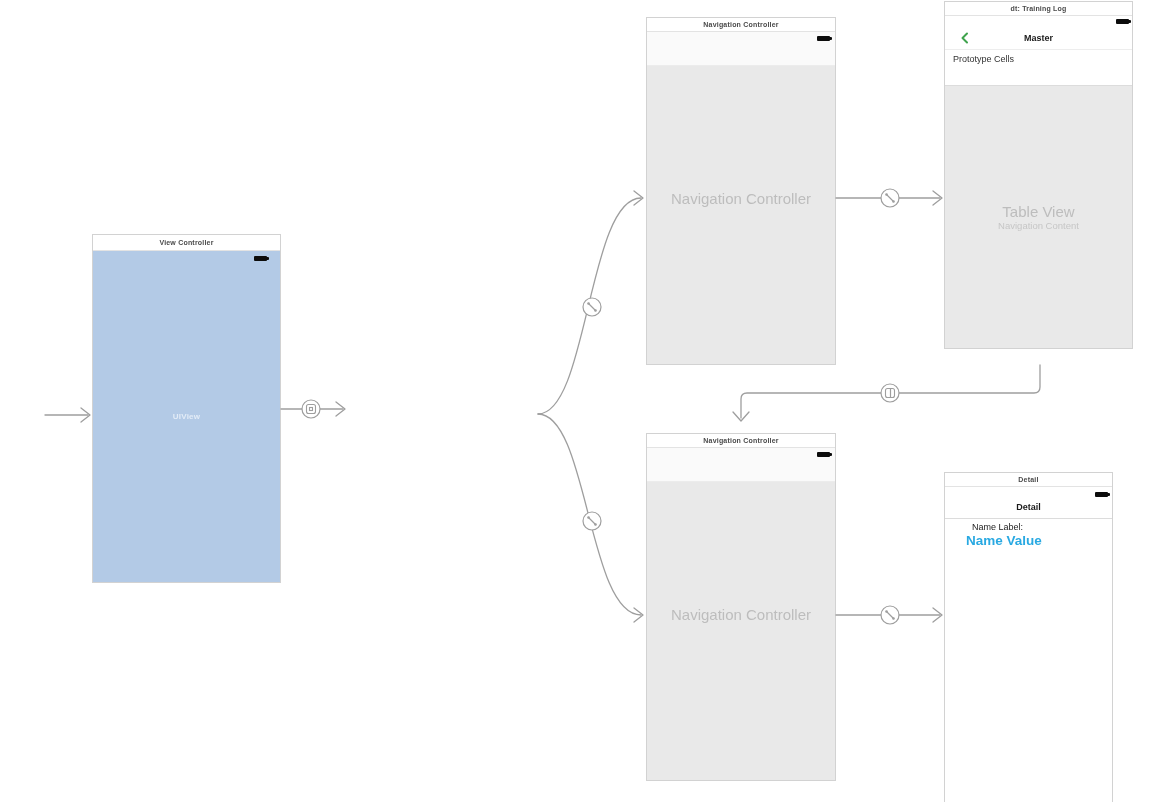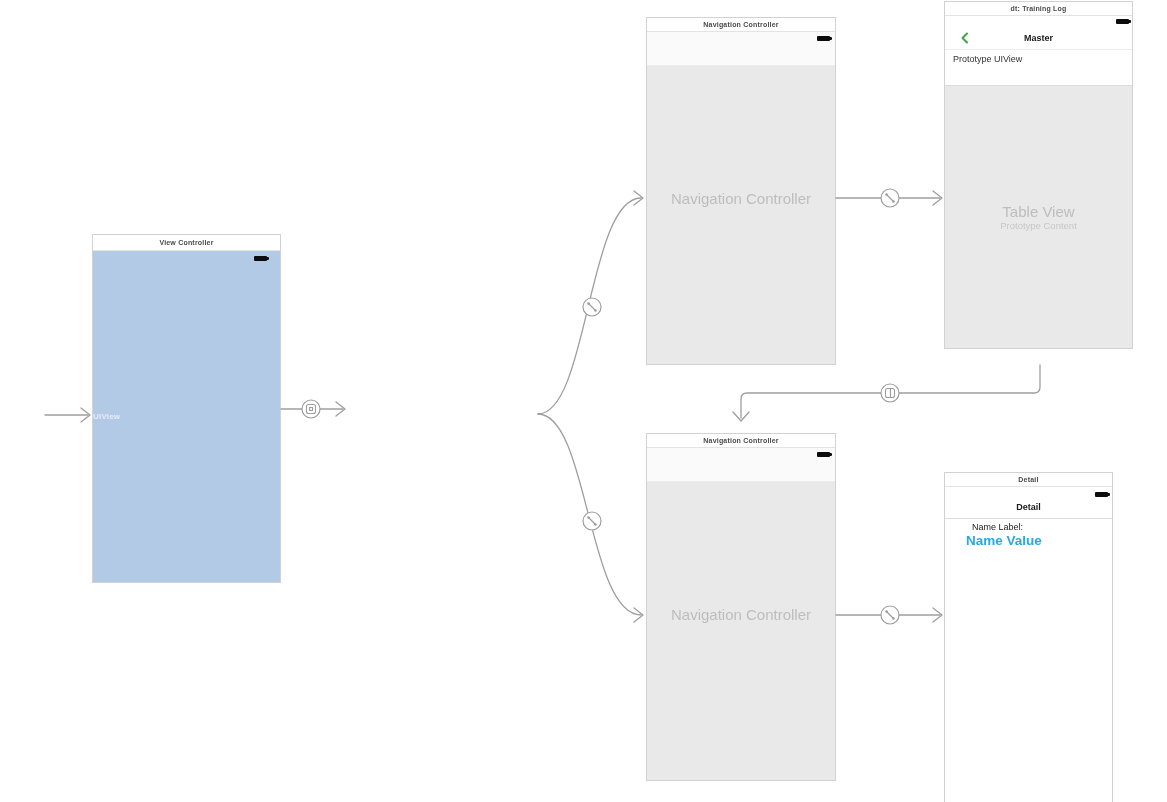--- a/index.html
+++ b/index.html
@@ -46,21 +46,21 @@
   }
   .battery::after{
     content:"";position:absolute;right:-2px;top:1px;width:2px;height:3px;
     background:#0c0c0c;border-radius:0 1px 1px 0;
   }
 
   
   #scene-vc{left:92px;top:234px;width:189px;height:349px;}
   .vc-body{
     position:relative;height:331px;background:var(--blue-view);
-    display:flex;align-items:center;justify-content:flex-start;
+    display:flex;align-items:center;justify-content:center;
   }
   .uiview-label{font-size:8px;font-weight:bold;color:var(--blue-view-label);letter-spacing:.2px;}
 
   
   #scene-split{left:348px;top:234px;width:190px;height:349px;}
   .split-body{
     height:331px;background:var(--gray-view);
     display:flex;align-items:center;justify-content:center;
   }
   .ph-label{font-size:15px;color:var(--placeholder-text);white-space:nowrap;}
@@ -155,24 +155,24 @@
       <span>dt: Training Log</span>
     </div>
     <div class="master-body">
       <div class="master-navbar">
         <span class="battery" style="top:3px;right:3px;"></span>
         <svg class="back-chevron" width="8" height="12" viewBox="0 0 8 12">
           <polyline class="chev" points="6,1.5 1.5,6 6,10.5"></polyline>
         </svg>
         <div class="master-nav-title">Master</div>
       </div>
-      <div class="section-header">Prototype UIView</div>
+      <div class="section-header">Prototype Cells</div>
       <div class="table-area">
         <span class="ph-label">Table View</span>
-        <span class="ph-sub">Prototype Content</span>
+        <span class="ph-sub">Navigation Content</span>
       </div>
     </div>
   </div>
 
   <div class="scene" id="scene-nav-bottom">
     <div class="scene-title tb14">
       <span>Navigation Controller</span>
     </div>
     <div class="nc-body">
       <div class="nc-navbar">

